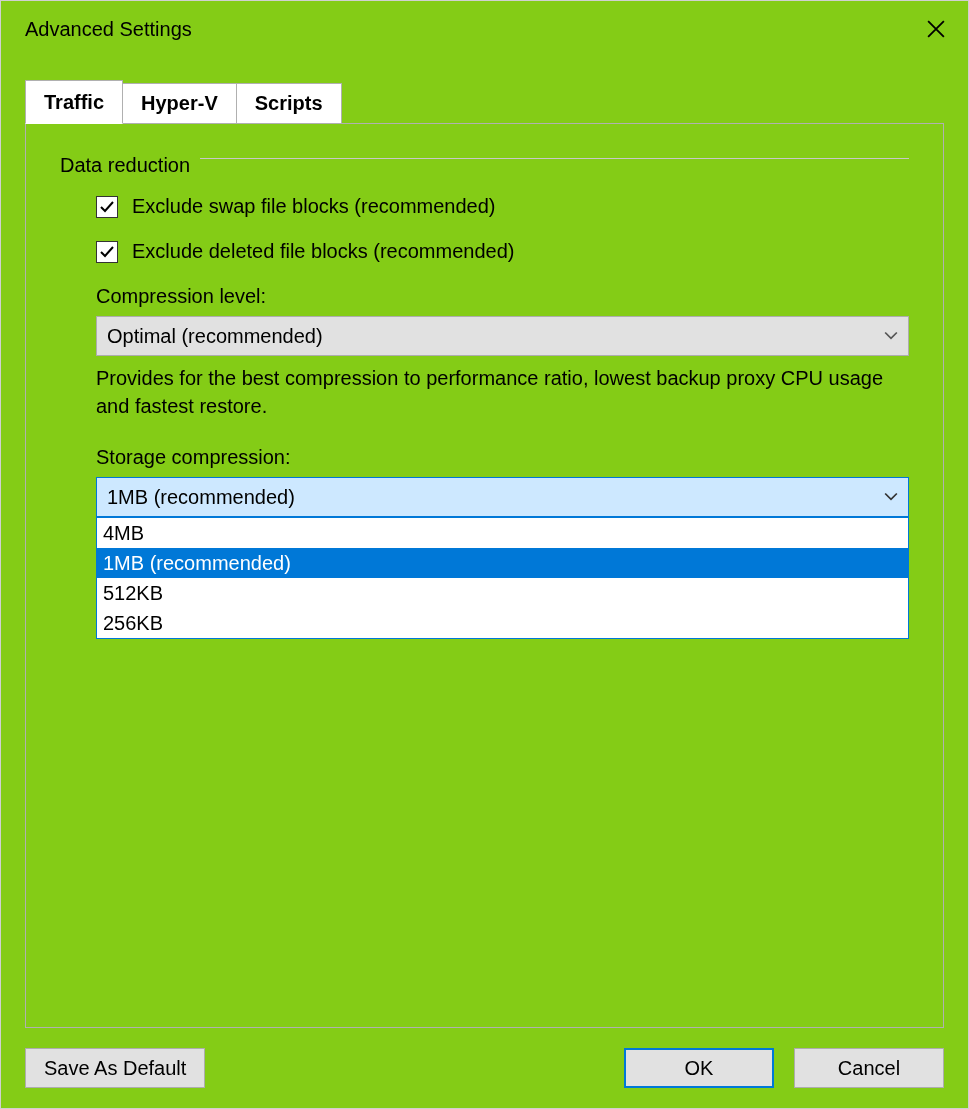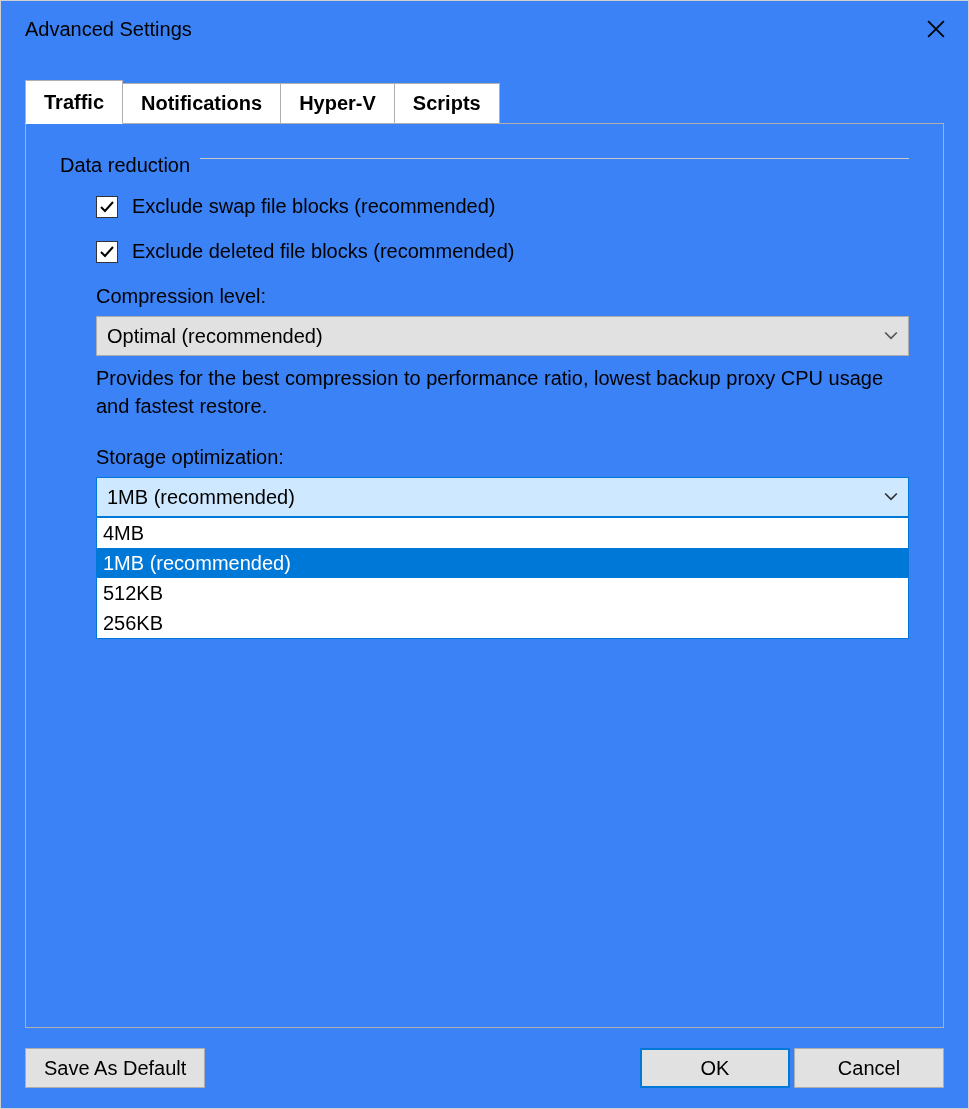--- a/index.html
+++ b/index.html
@@ -6,21 +6,21 @@
   html, body {
     margin: 0; padding: 0;
     width: 969px; height: 1109px;
     font-family: "Segoe UI", Tahoma, sans-serif;
     font-size: 20px;
     background: #fff;
     color: #000;
   }
   .window {
     width: 969px; height: 1109px;
-    background: #3b82f6;
+    background: #84cc16;
     border: 1px solid #d0d0d0;
     display: flex; flex-direction: column;
     position: relative;
   }
   .titlebar {
     height: 56px;
     display: flex; align-items: center;
     padding: 0 8px 0 24px;
   }
   .title-text {
@@ -159,21 +159,21 @@
   }
   .opt.selected {
     background: #0078d7;
     color: #fff;
   }
 
   .footer {
     height: 80px;
     padding: 0 24px;
     display: flex; align-items: center;
-    gap: 4px;
+    gap: 20px;
   }
   .spacer { flex: 1; }
   .btn {
     height: 40px;
     min-width: 150px;
     padding: 0 18px;
     border: 1px solid #adadad;
     background: #e1e1e1;
     display: flex; align-items: center; justify-content: center;
     font-size: 20px;
@@ -198,23 +198,20 @@
     </div>
   </div>
 
   <div class="client">
 
     <div class="tabstrip">
       <div class="tab active">
           <span>Traffic</span>
         </div>
       <div class="tab">
-          <span>Notifications</span>
-        </div>
-      <div class="tab">
           <span>Hyper-V</span>
         </div>
       <div class="tab">
           <span>Scripts</span>
         </div>
     </div>
 
     <div class="tabpanel">
 
       <div class="fieldset-row">
@@ -244,21 +241,21 @@
 
         <div class="field-label">Compression level:</div>
         <div class="combo">
           <span>Optimal (recommended)</span>
           <svg class="chev" viewBox="0 0 12 12">
               <path d="M1 3 L6 8 L11 3" stroke="#555" stroke-width="1.5" fill="none"></path>
             </svg>
         </div>
         <div class="help-text">Provides for the best compression to performance ratio, lowest backup proxy CPU usage and fastest restore.</div>
 
-        <div class="field-label" style="margin-top:26px">Storage optimization:</div>
+        <div class="field-label" style="margin-top:26px">Storage compression:</div>
         <div class="combo2-wrap">
           <div class="combo2">
             <span>1MB (recommended)</span>
             <svg class="chev" viewBox="0 0 12 12">
                 <path d="M1 3 L6 8 L11 3" stroke="#333" stroke-width="1.5" fill="none"></path>
               </svg>
           </div>
           <div class="dropdown">
             <div class="opt">
                 <span>4MB</span>

